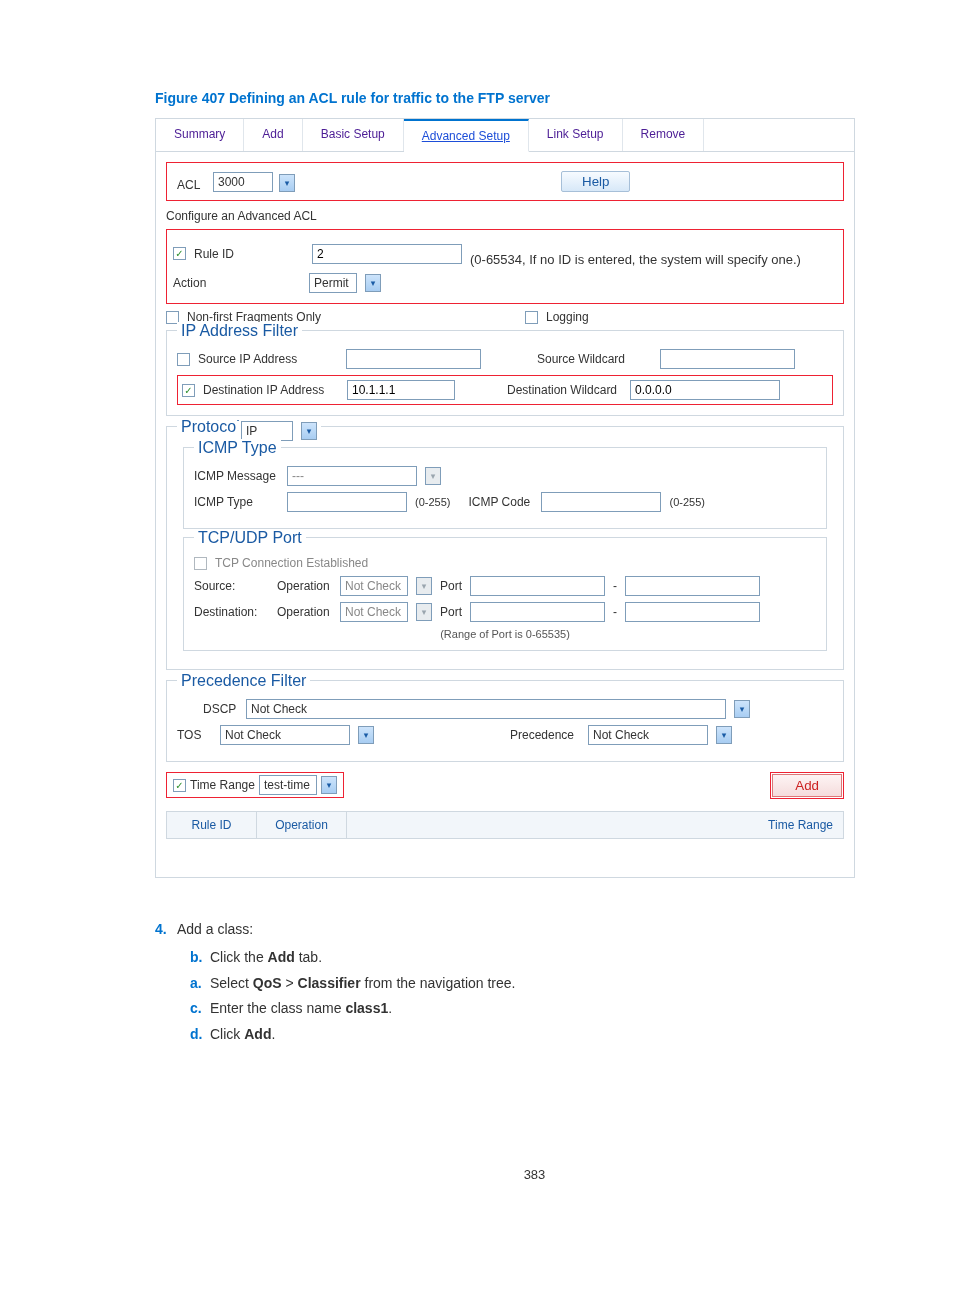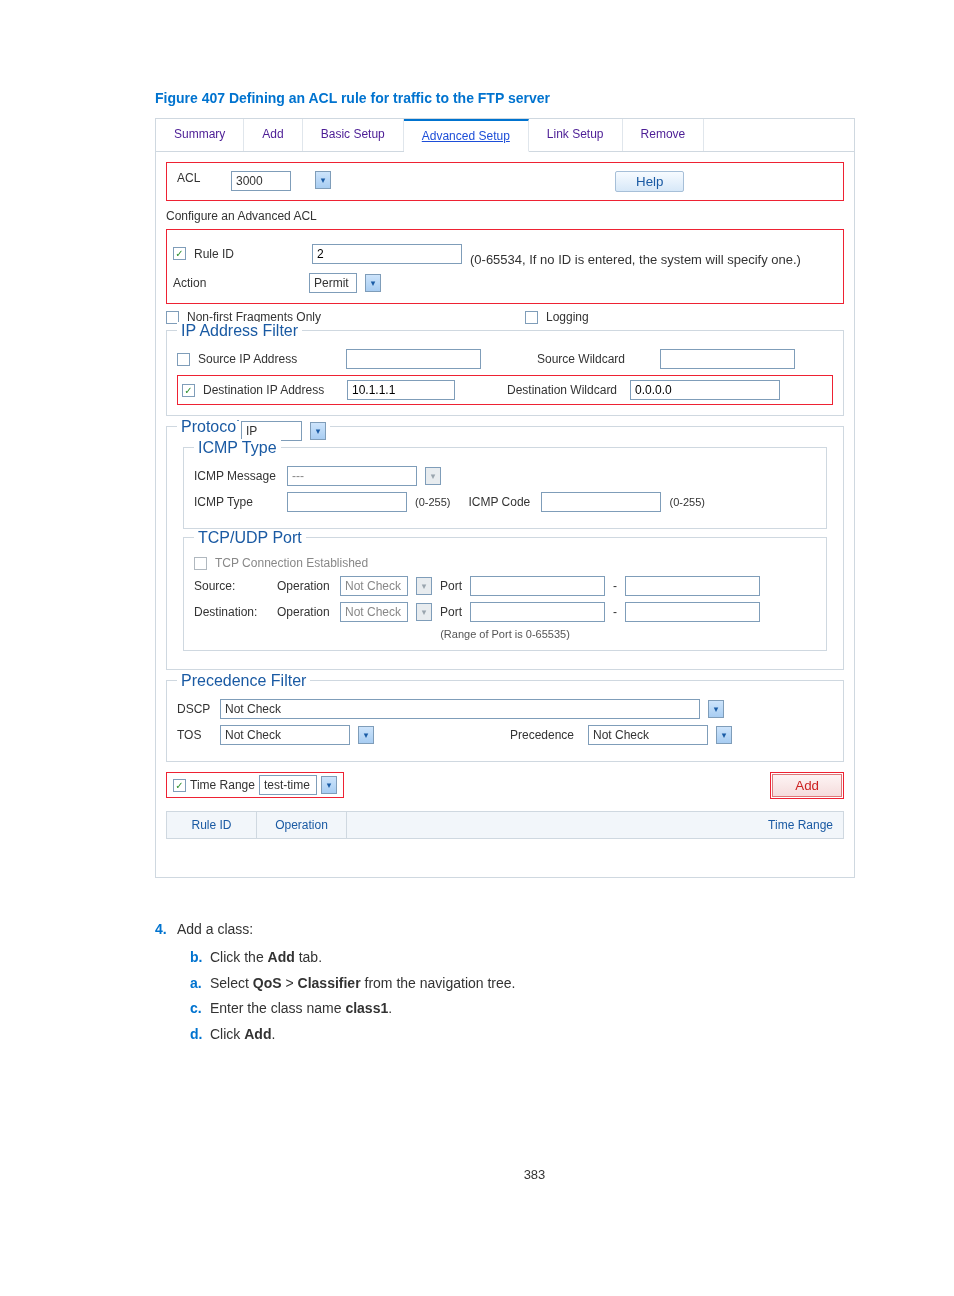--- a/index.html
+++ b/index.html
@@ -2,21 +2,21 @@
 <html><head>
 <meta charset="utf-8">
 <style>
   * { box-sizing: border-box; margin: 0; padding: 0; }
   body { font-family: Arial, sans-serif; font-size: 12px; color: #333; background: #fff; padding: 90px 40px 40px 155px; width: 954px; }
   .fig-title { color: #0073cf; font-weight: bold; font-size: 14px; margin-bottom: 12px; }
   .panel { border: 1px solid #cfd8e0; width: 700px; }
   .tabs { display: flex; border-bottom: 1px solid #cfd8e0; }
   .tab { padding: 8px 18px; color: #4c1d95; border-right: 1px solid #e0e6ec; cursor: pointer; }
   .tab.active { background: #fff; color: #1d4ed8; border-bottom: 1px solid #fff; margin-bottom: -1px; border-top: 2px solid #0073cf; text-decoration: underline; }
-  .row { display: flex; align-items: flex-start; padding: 6px 10px; gap: 24px; }
+  .row { display: flex; align-items: flex-end; padding: 6px 10px; gap: 6px; }
   .field-label { min-width: 30px; }
   .select { border: 1px solid #7f9db9; height: 20px; display: inline-flex; align-items: center; padding: 0 4px; background: #fff; font-size: 12px; }
   .select-arrow { width: 16px; height: 18px; background: linear-gradient(#cde4fb,#a8cdf2); border: 1px solid #7f9db9; display: inline-flex; align-items: center; justify-content: center; color: #1b5ca6; font-size: 9px; }
   .select-arrow.disabled { background: #e8ecef; color: #9aa5ae; }
   .input { border: 1px solid #7f9db9; height: 20px; padding: 0 4px; font-size: 12px; background: #fff; }
   .input.disabled { background: #fff; color: #555; }
   .cb { width: 13px; height: 13px; border: 1px solid #7f9db9; display: inline-flex; align-items: center; justify-content: center; font-size: 10px; color: #2d8f2d; }
   .cb.disabled { border-color: #b0b8bf; }
   .help-btn { background: linear-gradient(#f7fbff,#d7e8f8); border: 1px solid #a6bfd8; color: #1a5aa3; padding: 2px 20px; border-radius: 2px; margin-left: 260px; }
   .redbox { border: 1px solid #e23; }
@@ -100,21 +100,21 @@
         <span style="min-width:36px;"></span>
         <span style="min-width:115px;">Destination Wildcard</span>
         <input class="input" style="width: 150px;" value="0.0.0.0">
       </div>
     </div>
   </div>
 
   <div class="fieldset">
     <div class="legend">Protocol</div>
     <div class="sub-row" style="position:absolute; top:-12px; left:70px; background:#fff; padding:0 4px;">
-      <span class="select" style="width:61px;">IP</span>
+      <span class="select" style="width:52px;">IP</span>
       <span class="select-arrow">▾</span>
     </div>
 
     <div class="inner-fs">
       <div class="legend">ICMP Type</div>
       <div class="sub-row">
         <span style="min-width:85px;">ICMP Message</span>
         <span class="select" style="width:130px;color:#888;">---</span>
         <span class="select-arrow disabled">▾</span>
       </div>
@@ -154,21 +154,21 @@
         <span>-</span>
         <input class="input disabled" style="width: 135px;">
       </div>
       <div class="range-note">(Range of Port is 0-65535)</div>
     </div>
   </div>
 
   <div class="fieldset">
     <div class="legend">Precedence Filter</div>
     <div class="sub-row">
-      <span style="min-width:35px;">DSCP</span>
+      <span style="min-width:35px;margin-left:26px;">DSCP</span>
       <span class="select" style="width:480px;">Not Check</span>
       <span class="select-arrow">▾</span>
     </div>
     <div class="sub-row">
       <span style="min-width:35px;">TOS</span>
       <span class="select" style="width:130px;">Not Check</span>
       <span class="select-arrow">▾</span>
       <span style="min-width:120px;"></span>
       <span style="min-width:70px;">Precedence</span>
       <span class="select" style="width:120px;">Not Check</span>

